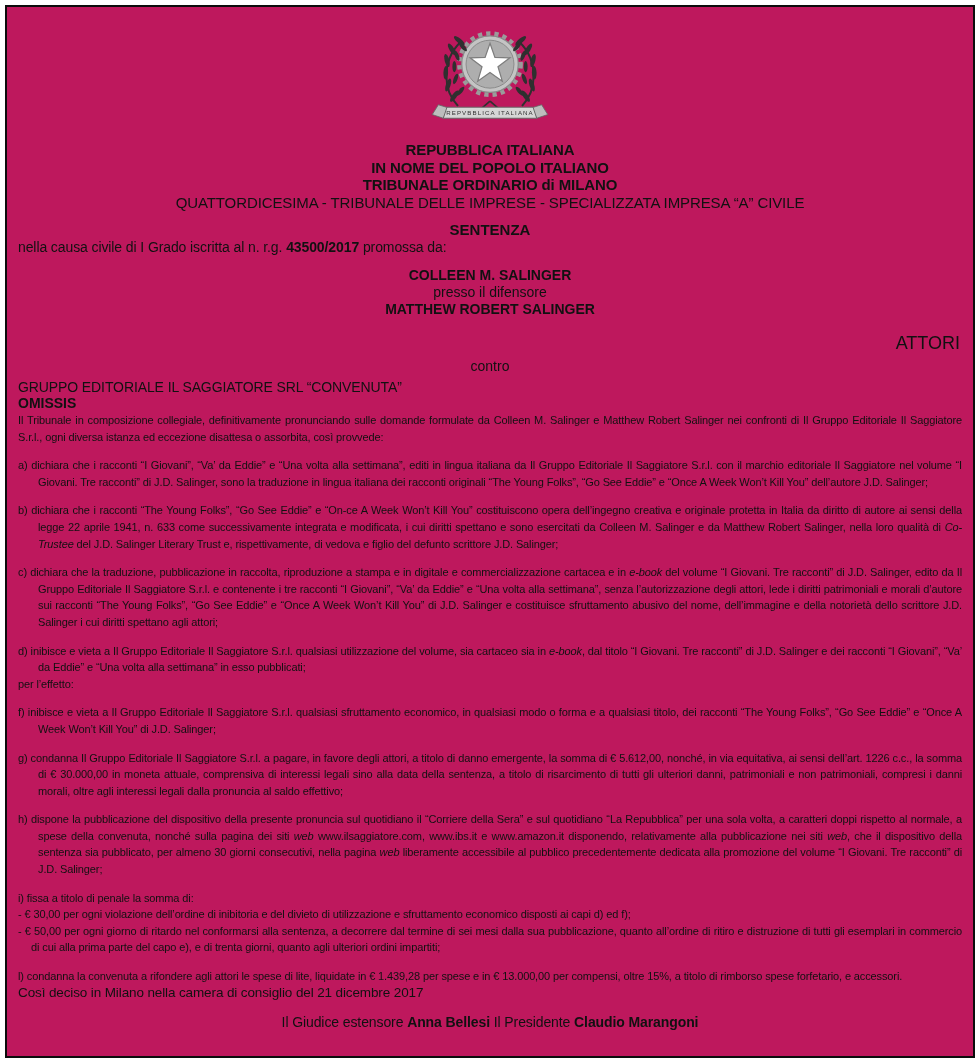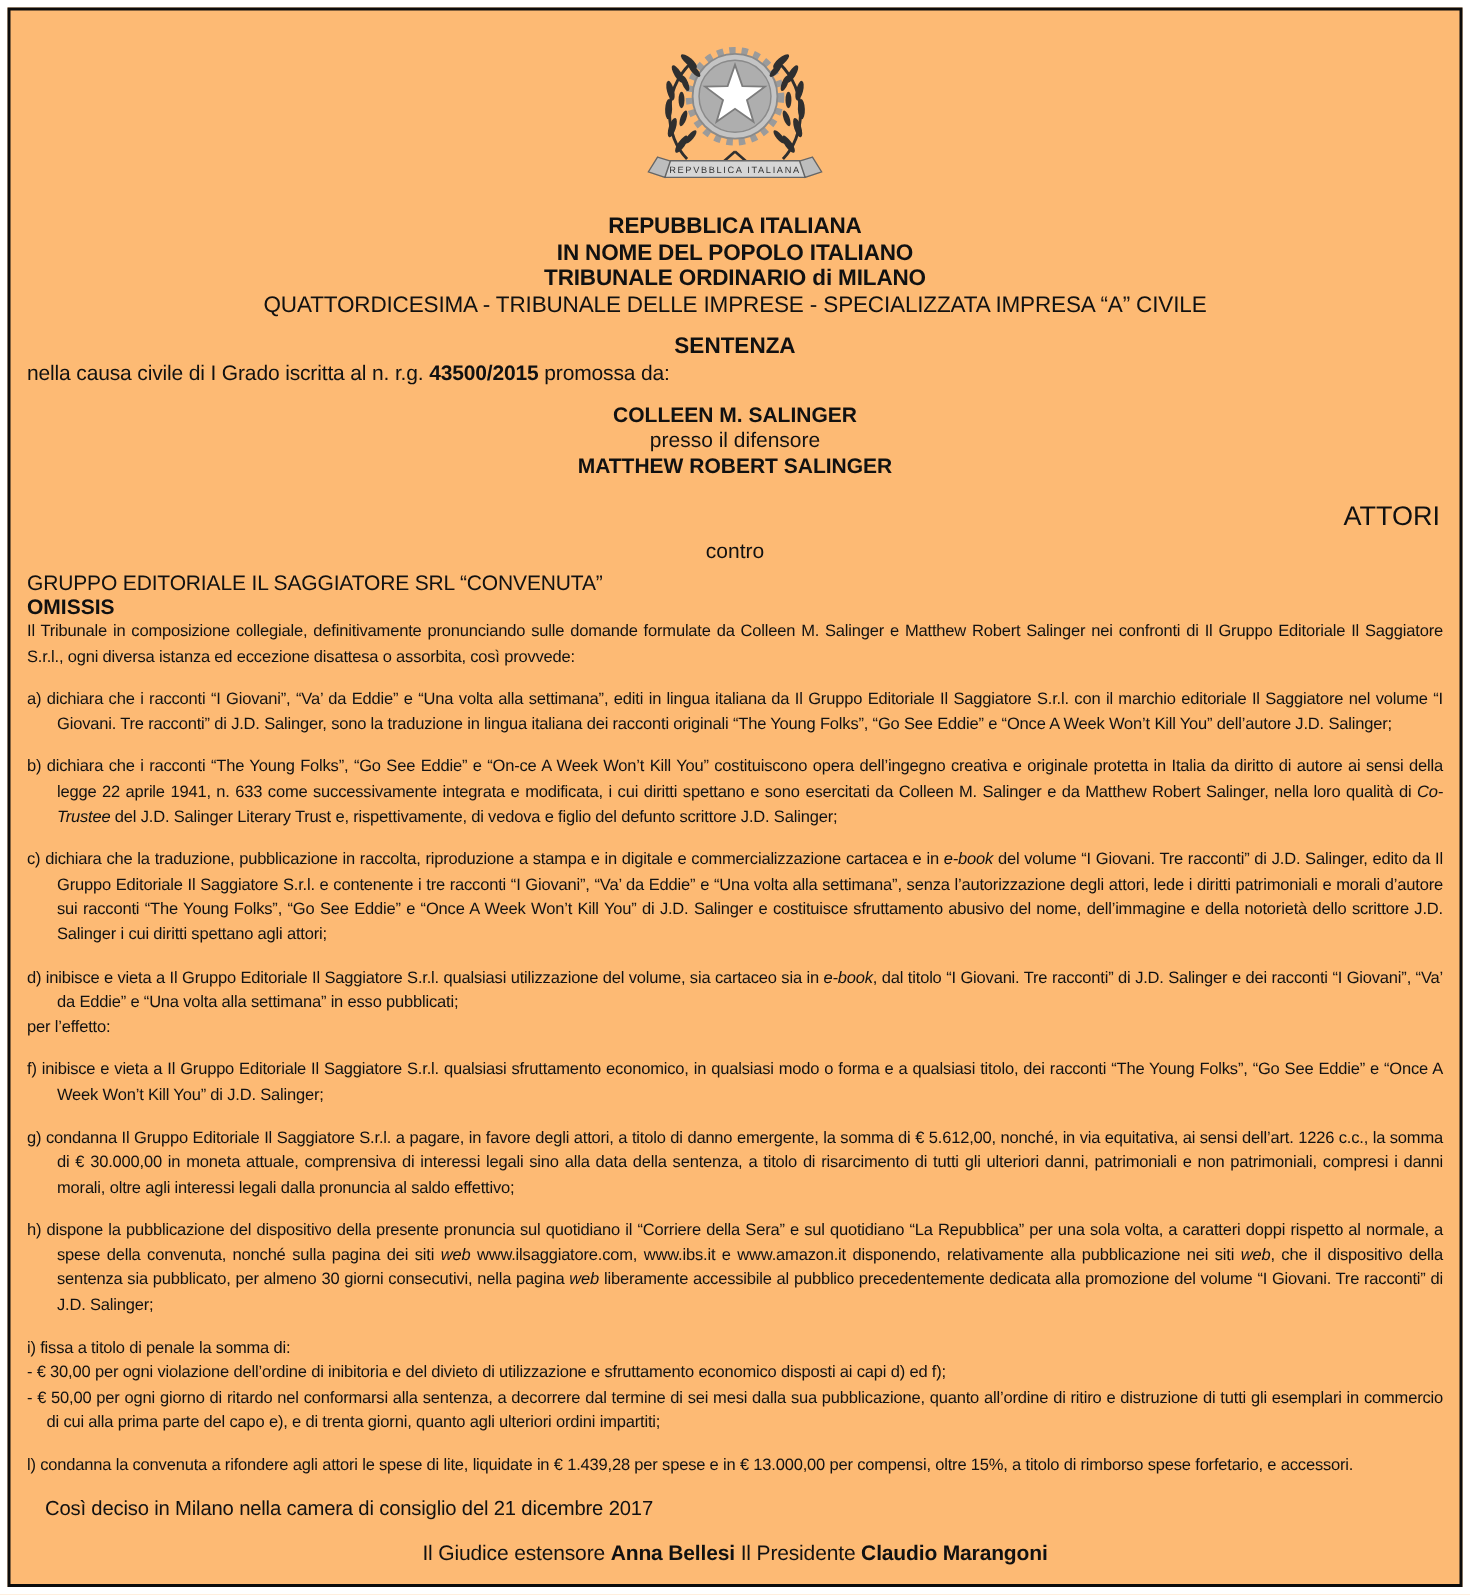--- a/index.html
+++ b/index.html
@@ -6,21 +6,21 @@
   body {
     width: 980px; height: 1063px; position: relative; overflow: hidden;
     font-family: "Liberation Sans", sans-serif; color: #111;
     -webkit-font-smoothing: antialiased;
   }
   .page {
     position: absolute; top: 5px; left: 5px; right: 5px; bottom: 5px;
     border: 2px solid #0c0c0c;
     padding: 6px 11px 4px 11px;
     box-sizing: border-box;
-    background: #fdba74;
+    background: #be185d;
   }
   .emblem-wrap { text-align: center; margin-top: 2px; }
   .court-header { text-align: center; margin-top: 4px; }
   .court-line { font-size: 15px; line-height: 17.5px; letter-spacing: -0.1px; }
   .court-line.b { font-weight: 700; }
   .doc-type { text-align: center; font-weight: 700; font-size: 15px; margin-top: 10px; line-height: 17px; }
   .case-line { font-size: 14px; line-height: 17px; margin-top: 1px; letter-spacing: -0.1px; }
   .parties { text-align: center; margin-top: 11px; }
   .party-line { font-size: 14px; line-height: 17px; }
   .party-line.b { font-weight: 700; }
@@ -29,21 +29,21 @@
   .defendant { font-weight: 400; font-size: 14px; margin-top: 5px; letter-spacing: -0.1px; }
   .omissis { font-weight: 700; font-size: 14px; margin-top: 0; line-height: 16px; }
   .body-text { margin-top: 1px; }
   .para {
     margin: 0; font-size: 11px; line-height: 16.6px;
     text-align: justify; letter-spacing: -0.12px;
   }
   .para.item  { padding-left: 20px; text-indent: -20px; margin-top: 12px; }
   .para.dash  { padding-left: 13px; text-indent: -13px; }
   .para.plain { padding-left: 0; text-indent: 0; }
-  .decision-line { font-size: 13.5px; line-height: 16.6px; letter-spacing: -0.12px; margin: 12px; }
+  .decision-line { font-size: 13.5px; line-height: 16.6px; letter-spacing: -0.12px; margin: 0; }
   .footer-line { text-align: center; font-size: 14px; margin-top: 13px; letter-spacing: -0.1px; }
   .seg-b { font-weight: 700; }
   .seg-i { font-style: italic; }
 </style>
 </head>
 <body>
 
 <div class="page">
 
   <div class="emblem-wrap">
@@ -96,21 +96,21 @@
 
   <div class="court-header" id="header-lines">
       <div class="court-line b">REPUBBLICA ITALIANA</div>
       <div class="court-line b">IN NOME DEL POPOLO ITALIANO</div>
       <div class="court-line b">TRIBUNALE ORDINARIO di MILANO</div>
       <div class="court-line">QUATTORDICESIMA - TRIBUNALE DELLE IMPRESE - SPECIALIZZATA IMPRESA “A” CIVILE</div>
     </div>
 
   <div class="doc-type">SENTENZA</div>
 
-  <div class="case-line"><span>nella causa civile di I Grado iscritta al n. r.g. </span><span class="seg-b">43500/2015</span><span> promossa da:</span></div>
+  <div class="case-line"><span>nella causa civile di I Grado iscritta al n. r.g. </span><span class="seg-b">43500/2017</span><span> promossa da:</span></div>
 
   <div class="parties" id="plaintiff-block">
       <div class="party-line b">COLLEEN M. SALINGER</div>
       <div class="party-line">presso il difensore</div>
       <div class="party-line b">MATTHEW ROBERT SALINGER</div>
     </div>
 
   <div class="role-attori">ATTORI</div>
 
   <div class="versus">contro</div>

